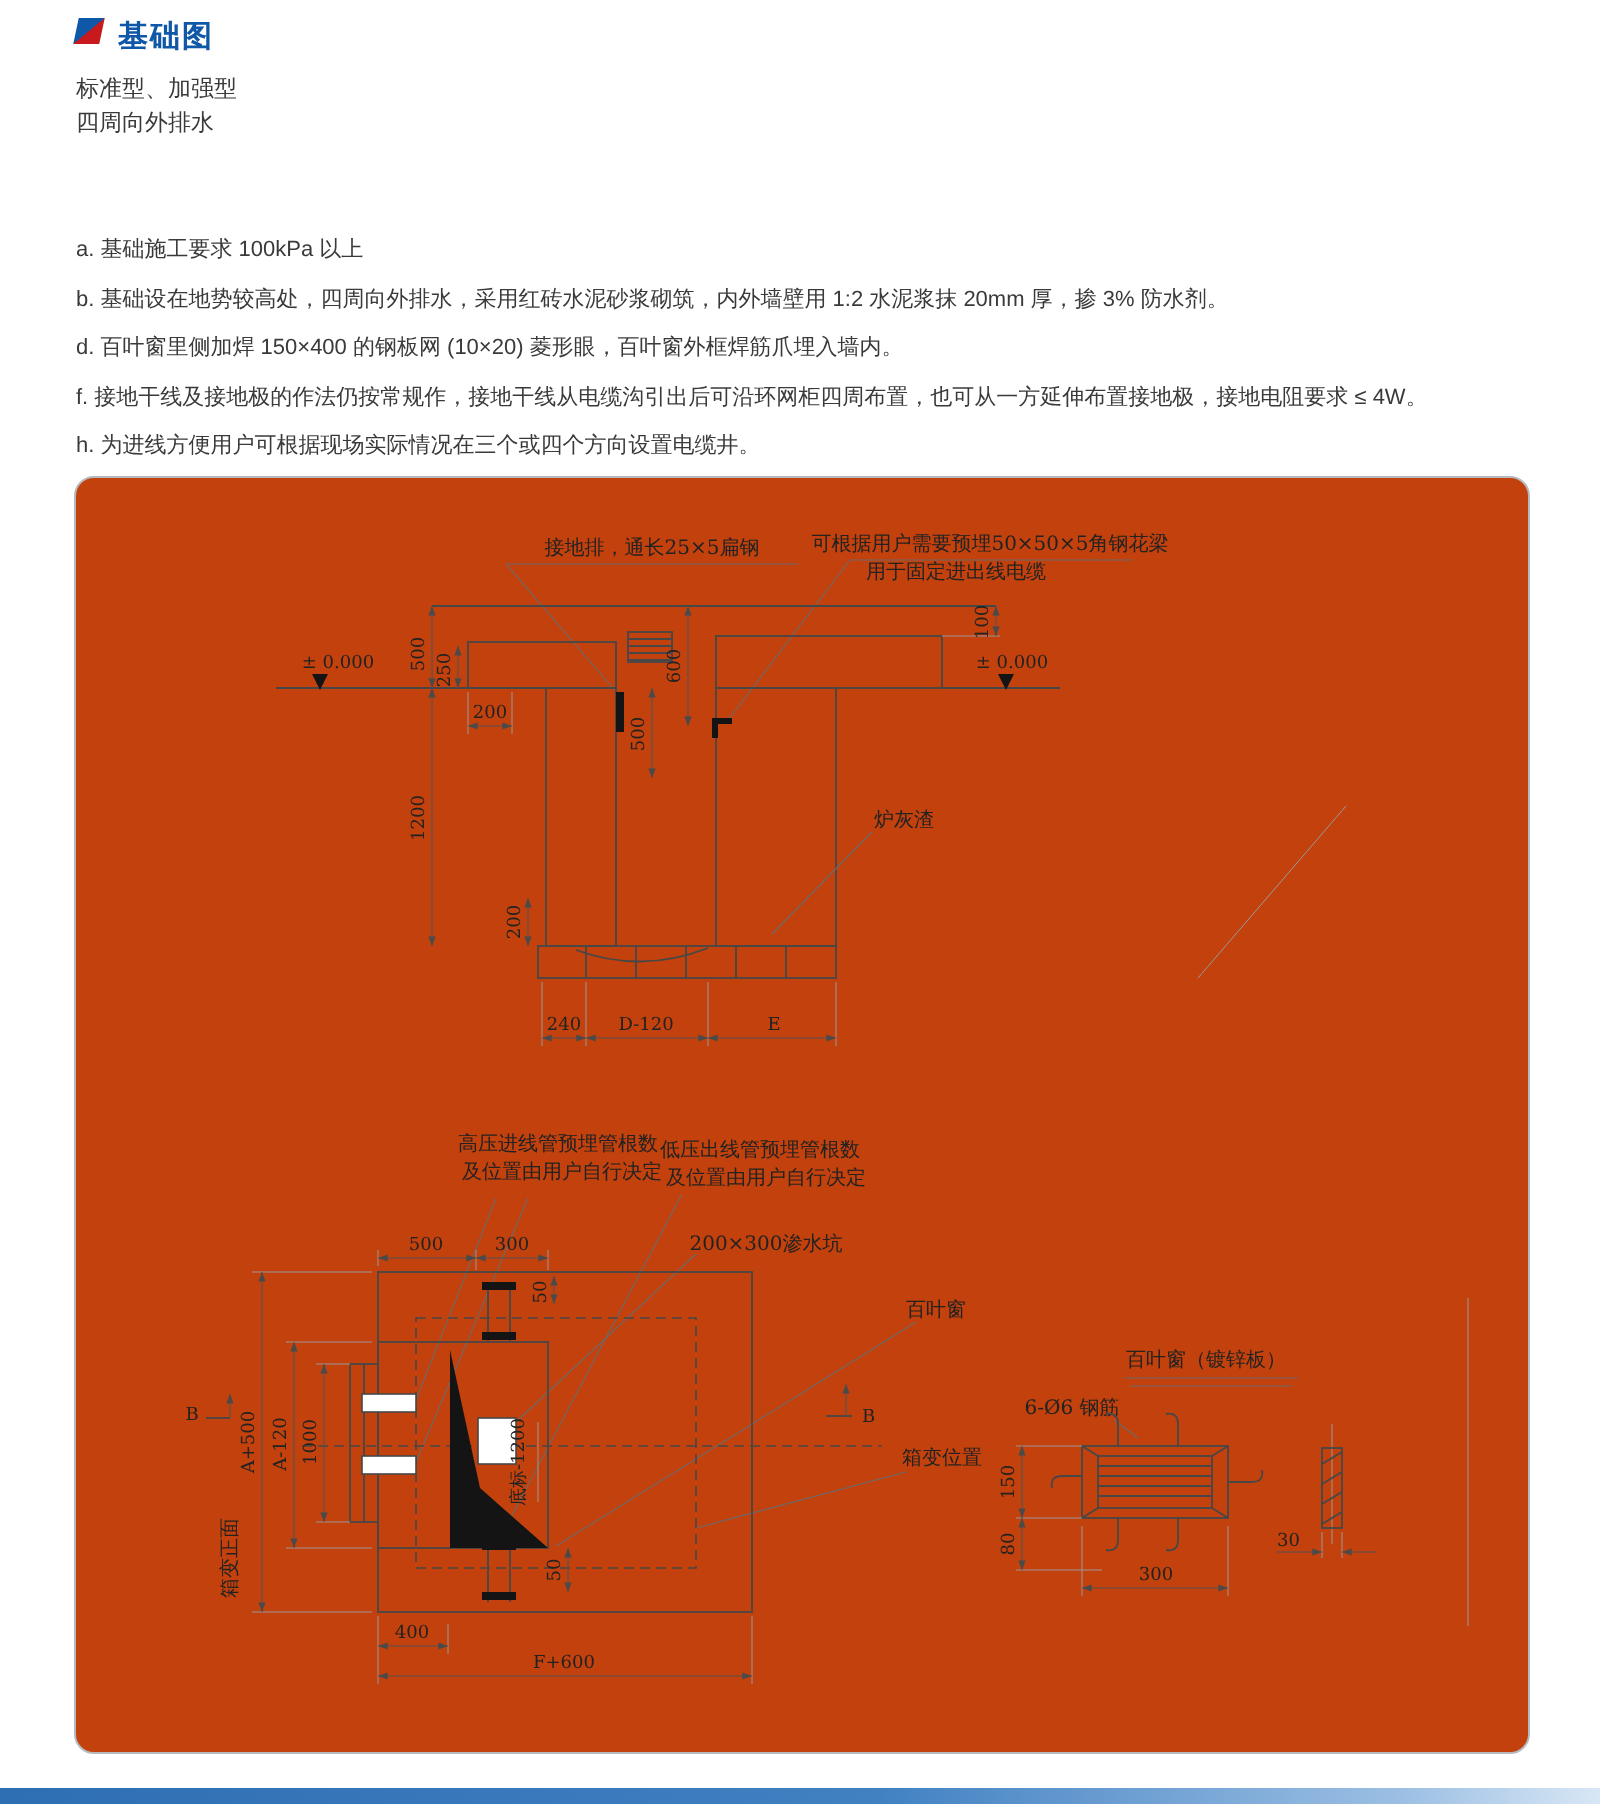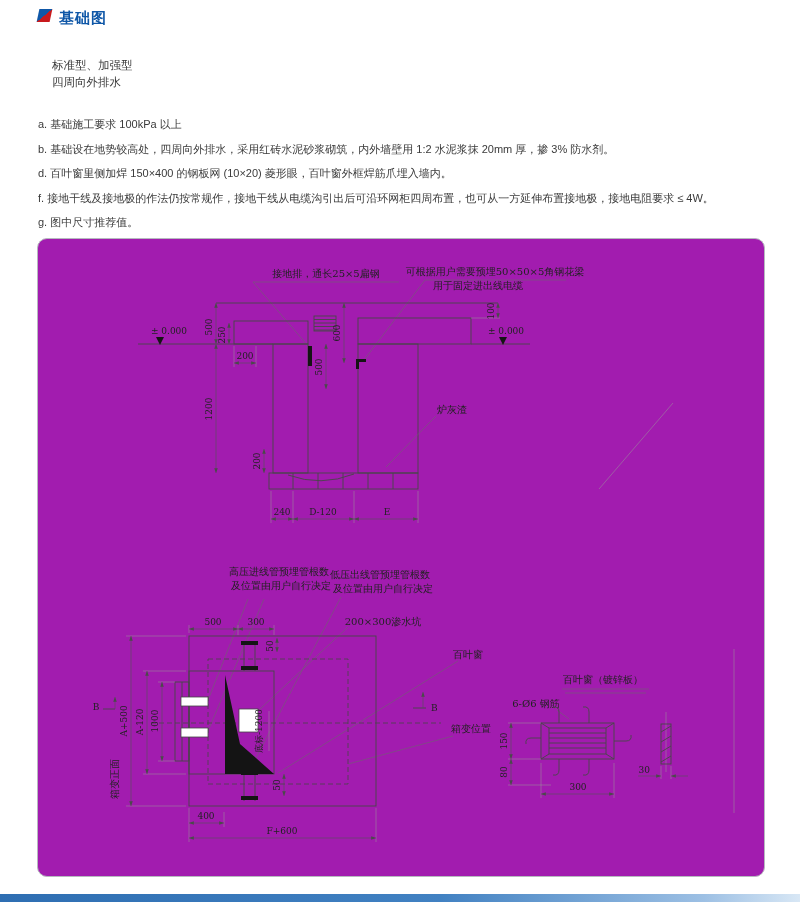--- a/index.html
+++ b/index.html
@@ -2,25 +2,25 @@
 <html><head>
 <meta charset="utf-8">
 <style>
   html,body{margin:0;padding:0;}
   body{width:800px;height:902px;position:relative;background:#ffffff;overflow:hidden;
        font-family:"Liberation Sans",sans-serif;}
   .header{position:absolute;left:38px;top:9px;display:flex;align-items:flex-start;gap:8px;}
   .hicon{width:13px;height:13px;transform:skewX(-12deg);
          background:linear-gradient(135deg,#0f57a7 49.5%,#c8191c 50.5%);}
   .title{font-size:15px;font-weight:bold;color:#0f57a7;letter-spacing:1px;}
-  .intro{position:absolute;left:52px;top:37px;font-size:11.5px;color:#3a3a3a;line-height:17px;margin-top:20px;}
+  .intro{position:absolute;left:38px;top:37px;font-size:11.5px;color:#3a3a3a;line-height:17px;}
   .notes{position:absolute;left:38px;top:73px;font-size:11px;color:#3a3a3a;margin-top:44px;}
   .notes div{margin-bottom:9.6px;white-space:nowrap;}
   .box{position:absolute;left:37px;top:238px;width:726px;height:637px;
-       border:1px solid #b6babf;border-radius:10px;background:#a21caf;}
+       border:1px solid #b6babf;border-radius:10px;background:#c2410c;}
   .box svg{position:absolute;left:0;top:0;}
   .box svg text{font-family:"DejaVu Serif","Liberation Serif",serif;fill:#222;}
   .tz{font-size:9px;}
   .tc{font-size:10px;}
   .st{stroke:#474747;stroke-width:.9;fill:none;}
   .dim{stroke:#555;stroke-width:.6;fill:none;}
   .ld{stroke:#6b6b6b;stroke-width:.55;fill:none;}
   .thin{stroke:#9a9a9a;stroke-width:.5;fill:none;}
   .dash{stroke:#474747;stroke-width:.8;fill:none;stroke-dasharray:5 3;}
   .blk{fill:#141414;stroke:none;}
@@ -39,21 +39,20 @@
 <div class="intro">
   <div>标准型、加强型</div>
   <div>四周向外排水</div>
 </div>
 
 <div class="notes">
   <div>a. 基础施工要求 100kPa 以上</div>
   <div>b. 基础设在地势较高处，四周向外排水，采用红砖水泥砂浆砌筑，内外墙壁用 1:2 水泥浆抹 20mm 厚，掺 3% 防水剂。</div>
   <div>d. 百叶窗里侧加焊 150×400 的钢板网 (10×20) 菱形眼，百叶窗外框焊筋爪埋入墙内。</div>
   <div>f. 接地干线及接地极的作法仍按常规作，接地干线从电缆沟引出后可沿环网柜四周布置，也可从一方延伸布置接地极，接地电阻要求 ≤ 4W。</div>
-  <div>g. 图中尺寸推荐值。</div>
   <div>h. 为进线方便用户可根据现场实际情况在三个或四个方向设置电缆井。</div>
 </div>
 
 <div class="box">
 <svg width="726" height="637" viewBox="0 0 726 637">
   <defs>
     <pattern id="brick" width="18" height="12" patternUnits="userSpaceOnUse">
       <rect width="18" height="12" fill="#ffffff"></rect>
       <path d="M0 0 H18 M0 6 H18 M0 12 H18 M5 0 V6 M13 6 V12" stroke="#5a5a5a" stroke-width="0.55" fill="none"></path>
     </pattern>

